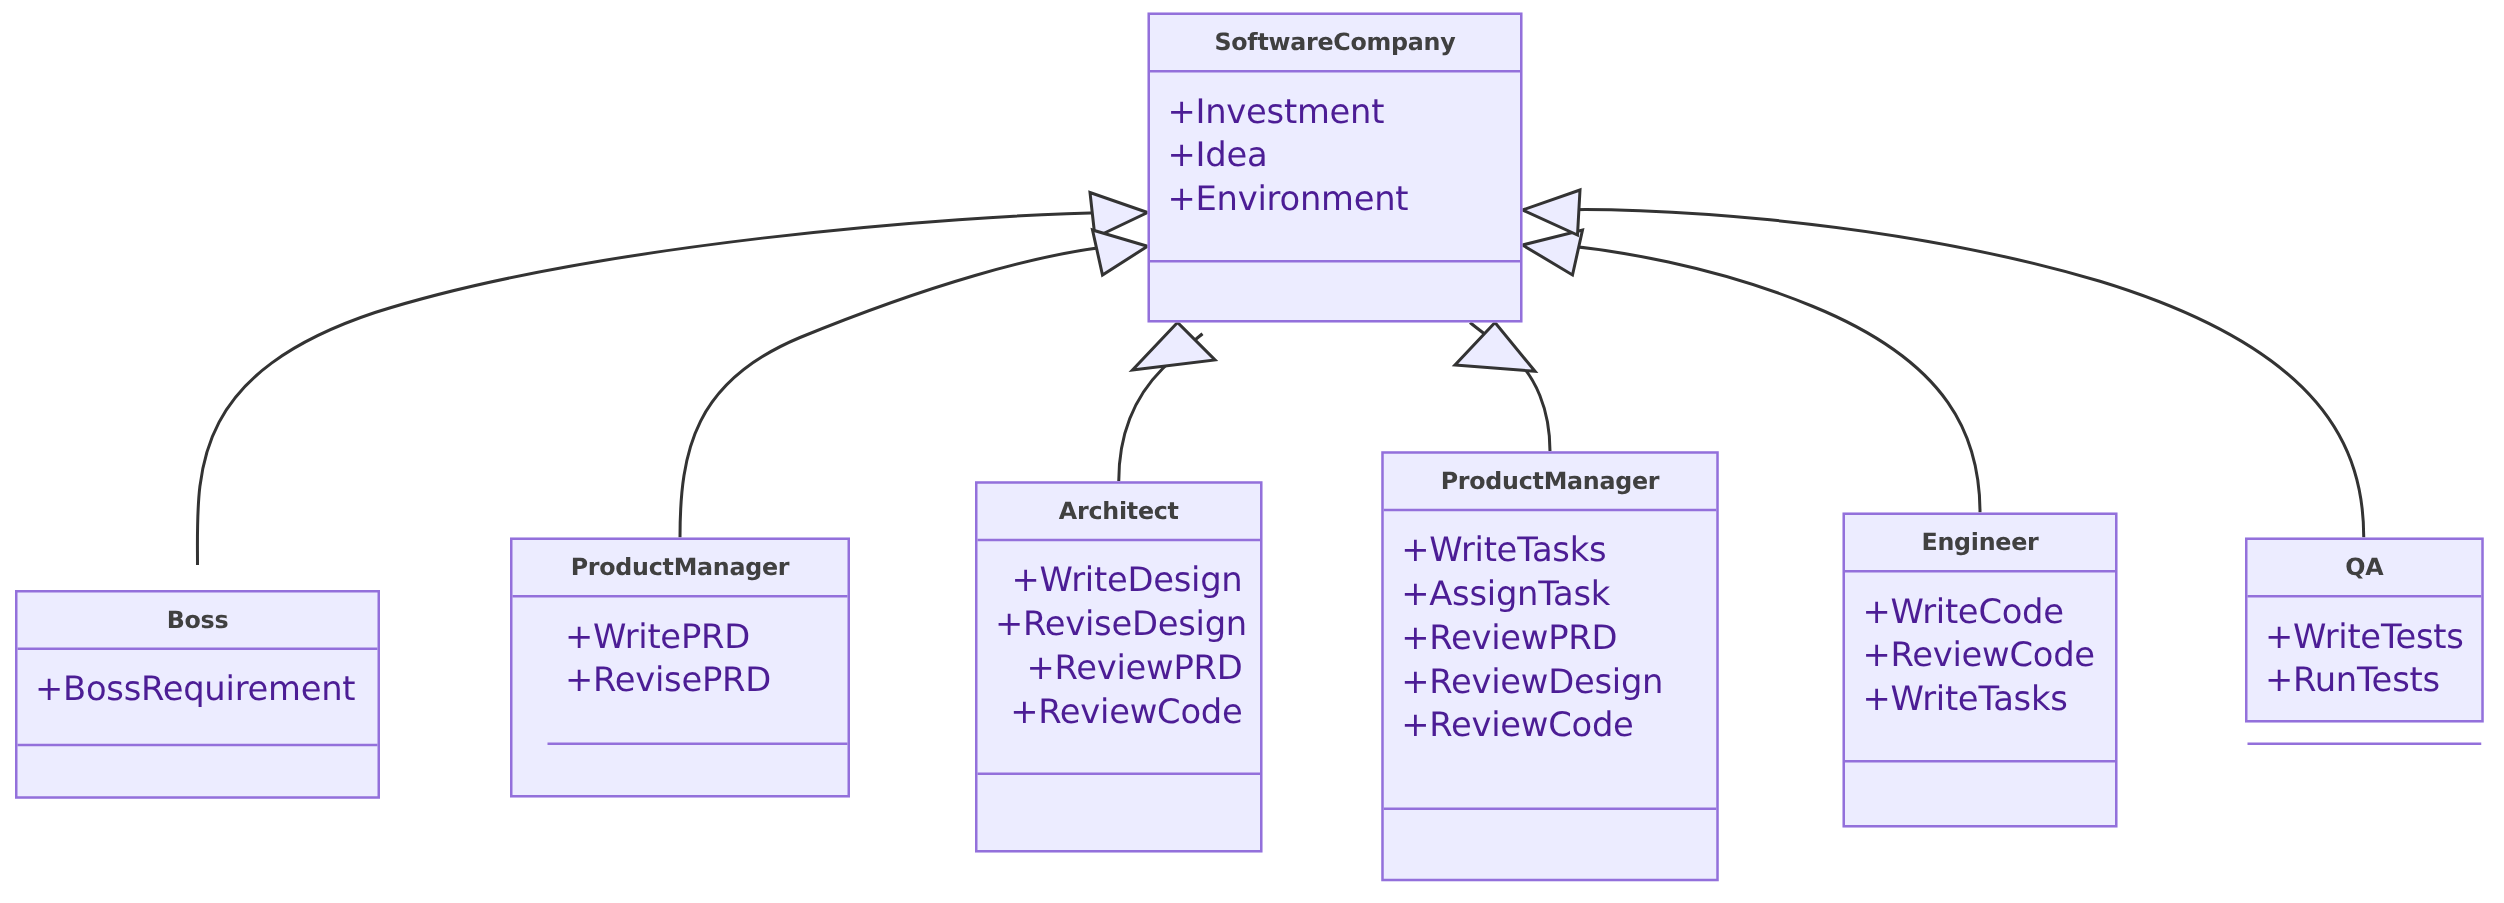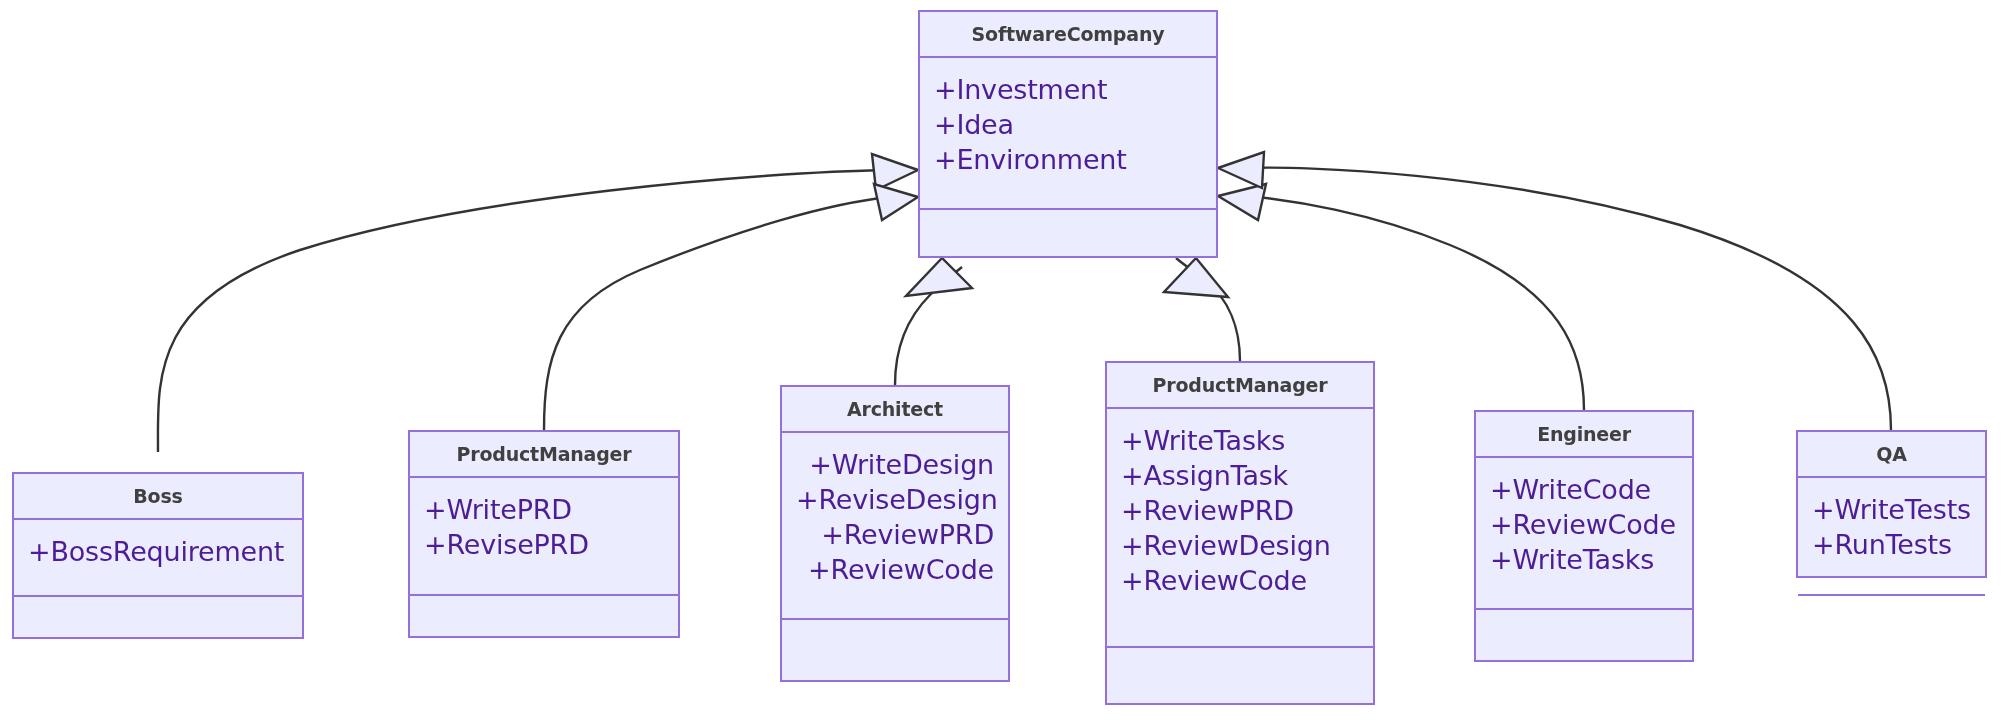--- a/index.html
+++ b/index.html
@@ -108,21 +108,21 @@
   <div class="uml-class" style="left:12px; top:452px; width:292px; height:167px;margin-top:20px;">
     <div class="class-title">Boss</div>
     <div class="class-attrs" style="height:77px;">
       <div class="attr-row">+BossRequirement</div>
     </div>
     <div class="class-methods"></div>
   </div>
 
   <div class="uml-class" style="left:408px; top:430px; width:272px; height:208px;">
     <div class="class-title">ProductManager</div>
-    <div class="class-attrs" style="height:118px;">
+    <div class="class-attrs" style="height:118px;margin-left:28px;">
       <div class="attr-row">+WritePRD</div>
       <div class="attr-row">+RevisePRD</div>
     </div>
     <div class="class-methods"></div>
   </div>
 
   <div class="uml-class" style="left:780px; top:385px; width:230px; height:297px;">
     <div class="class-title">Architect</div>
     <div class="class-attrs" style="height:187px;text-align:right;">
       <div class="attr-row">+WriteDesign</div>

